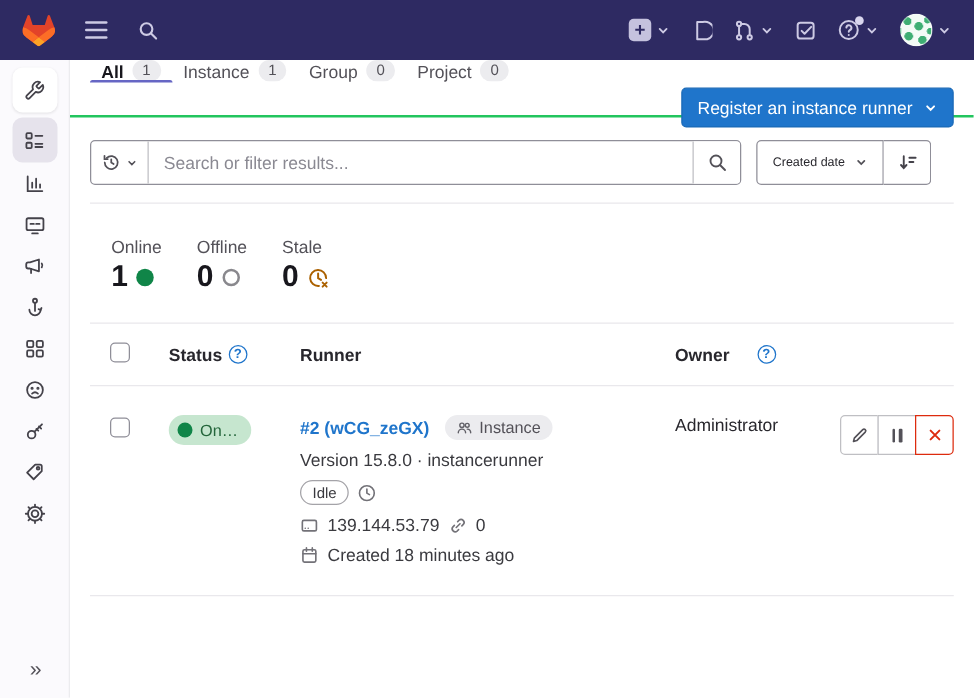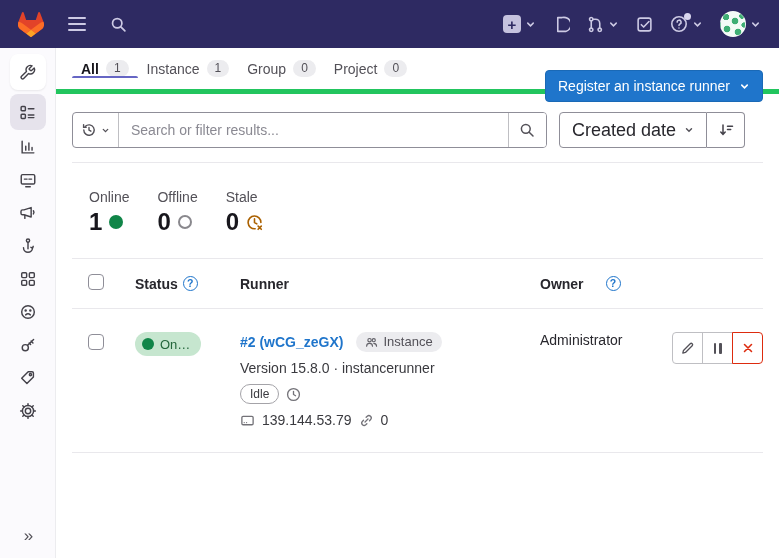--- a/index.html
+++ b/index.html
@@ -45,22 +45,22 @@
     color:#535158; font-size:17px; cursor:pointer; letter-spacing:-1px; }
 
   
   .content { margin-left:56px; }
   .breadcrumb { height:47px; display:flex; align-items:center; gap:9px;
     padding:0 16px; border-bottom:1px solid #eceaee; }
   .breadcrumb .crumb { color:#535158; }
   .breadcrumb .sep { color:#89888d; font-size:13px; }
   .breadcrumb .current { color:#28272d; font-weight:700; }
 
-  .tabs-row { position:relative; height:46px; border-bottom:5px solid #22c55e;
-    display:flex; align-items:center; padding:0 16px; }
+  .tabs-row { position:relative; height:46px; border-bottom:2px solid #22c55e;
+    display:flex; align-items:flex-start; padding:0 16px; }
   .tab { position:relative; display:flex; align-items:center; gap:7px;
     padding:0 9px; color:#535158; cursor:pointer; }
   .tab.active { color:#18171d; font-weight:700; }
   .tab.active::after { content:""; position:absolute; left:0; right:0; bottom:-1px;
     height:2px; background:#6666c4; border-radius:2px 2px 0 0; }
   .count-badge { background:#ececef; color:#535158; font-weight:400; font-size:12px;
     border-radius:9px; padding:1px 8px; line-height:15px; }
   .register-btn { position:absolute; right:16px; top:22px; height:32px;
     background:#1f75cb; color:#fff; border:1px solid #1a69b6; border-radius:4px;
     display:flex; align-items:center; gap:9px; padding:0 12px; font-size:14px;
@@ -72,21 +72,21 @@
   .search-addon { width:46px; display:flex; align-items:center; justify-content:center;
     gap:4px; border-right:1px solid #bfbfc3; color:#535158; cursor:pointer; }
   .search-input { flex:1; border:none; outline:none; padding:0 12px; font-size:14px;
     font-family:inherit; color:#28272d; background:transparent; }
   .search-input::placeholder { color:#8a8992; }
   .search-btn { width:38px; border:none; border-left:1px solid #bfbfc3; background:#fff;
     display:flex; align-items:center; justify-content:center; color:#535158; cursor:pointer; }
   .sort-group { display:flex; height:36px; }
   .sortby-btn { height:36px; background:#fff; border:1px solid #8f8e98;
     border-radius:4px 0 0 4px; display:flex; align-items:center; gap:8px;
-    padding:0 12px; font-size:18px; color:#28272d; cursor:pointer; font-family:inherit; }
+    padding:0 12px; font-size:10px; color:#28272d; cursor:pointer; font-family:inherit; }
   .sortdir-btn { width:38px; height:36px; background:#fff; border:1px solid #8f8e98;
     border-left:none; border-radius:0 4px 4px 0; display:flex; align-items:center;
     justify-content:center; color:#44424a; cursor:pointer; }
 
   .divider { border:none; border-top:1px solid #e9e8ec; margin:0 16px; }
 
   .stats-row { display:flex; gap:28px; padding:26px 16px 0 33px; }
   .stat-label { color:#535158; font-size:14px; margin-bottom:5px; }
   .stat-value-row { display:flex; align-items:center; gap:7px; }
   .stat-value { font-size:24px; font-weight:700; color:#18171d; line-height:1; }
@@ -449,20 +449,29 @@
             <span class="ip-text">139.144.53.79</span>
             <span class="meta-icon">
               <svg width="15" height="15" viewBox="0 0 16 16" fill="none" stroke="currentColor" stroke-width="1.4" stroke-linecap="round">
                 <path d="M6.4 9.6 9.6 6.4"></path>
                   <path d="m7.6 4.6 1.2-1.2a2.55 2.55 0 0 1 3.6 3.6L11.2 8.2"></path>
                   <path d="m8.4 11.4-1.2 1.2a2.55 2.55 0 0 1-3.6-3.6l1.2-1.2"></path>
               </svg>
             </span>
             <span class="ip-text">0</span>
           </div>
+          <div class="r-line">
+            <span class="meta-icon">
+              <svg width="15" height="15" viewBox="0 0 16 16" fill="none" stroke="currentColor" stroke-width="1.4" stroke-linecap="round">
+                <rect x="2.5" y="3" width="11" height="10.5" rx="1.3"></rect>
+                  <path d="M2.5 6.4h11M5.5 1.4v2.8M10.5 1.4v2.8"></path>
+              </svg>
+            </span>
+            <span class="created-text">Created 18 minutes ago</span>
+          </div>
         </div>
       </div>
 
       <div class="cell-owner">Administrator</div>
 
       <div class="cell-actions">
         <span class="btn-group">
           <button class="act-btn">
             <svg width="15" height="15" viewBox="0 0 16 16" fill="none" stroke="currentColor" stroke-width="1.4" stroke-linecap="round" stroke-linejoin="round">
               <path d="m3 13 .7-2.9L10.9 2.9a1.45 1.45 0 0 1 2.1 2.1L5.8 12.2 3 13z"></path>

